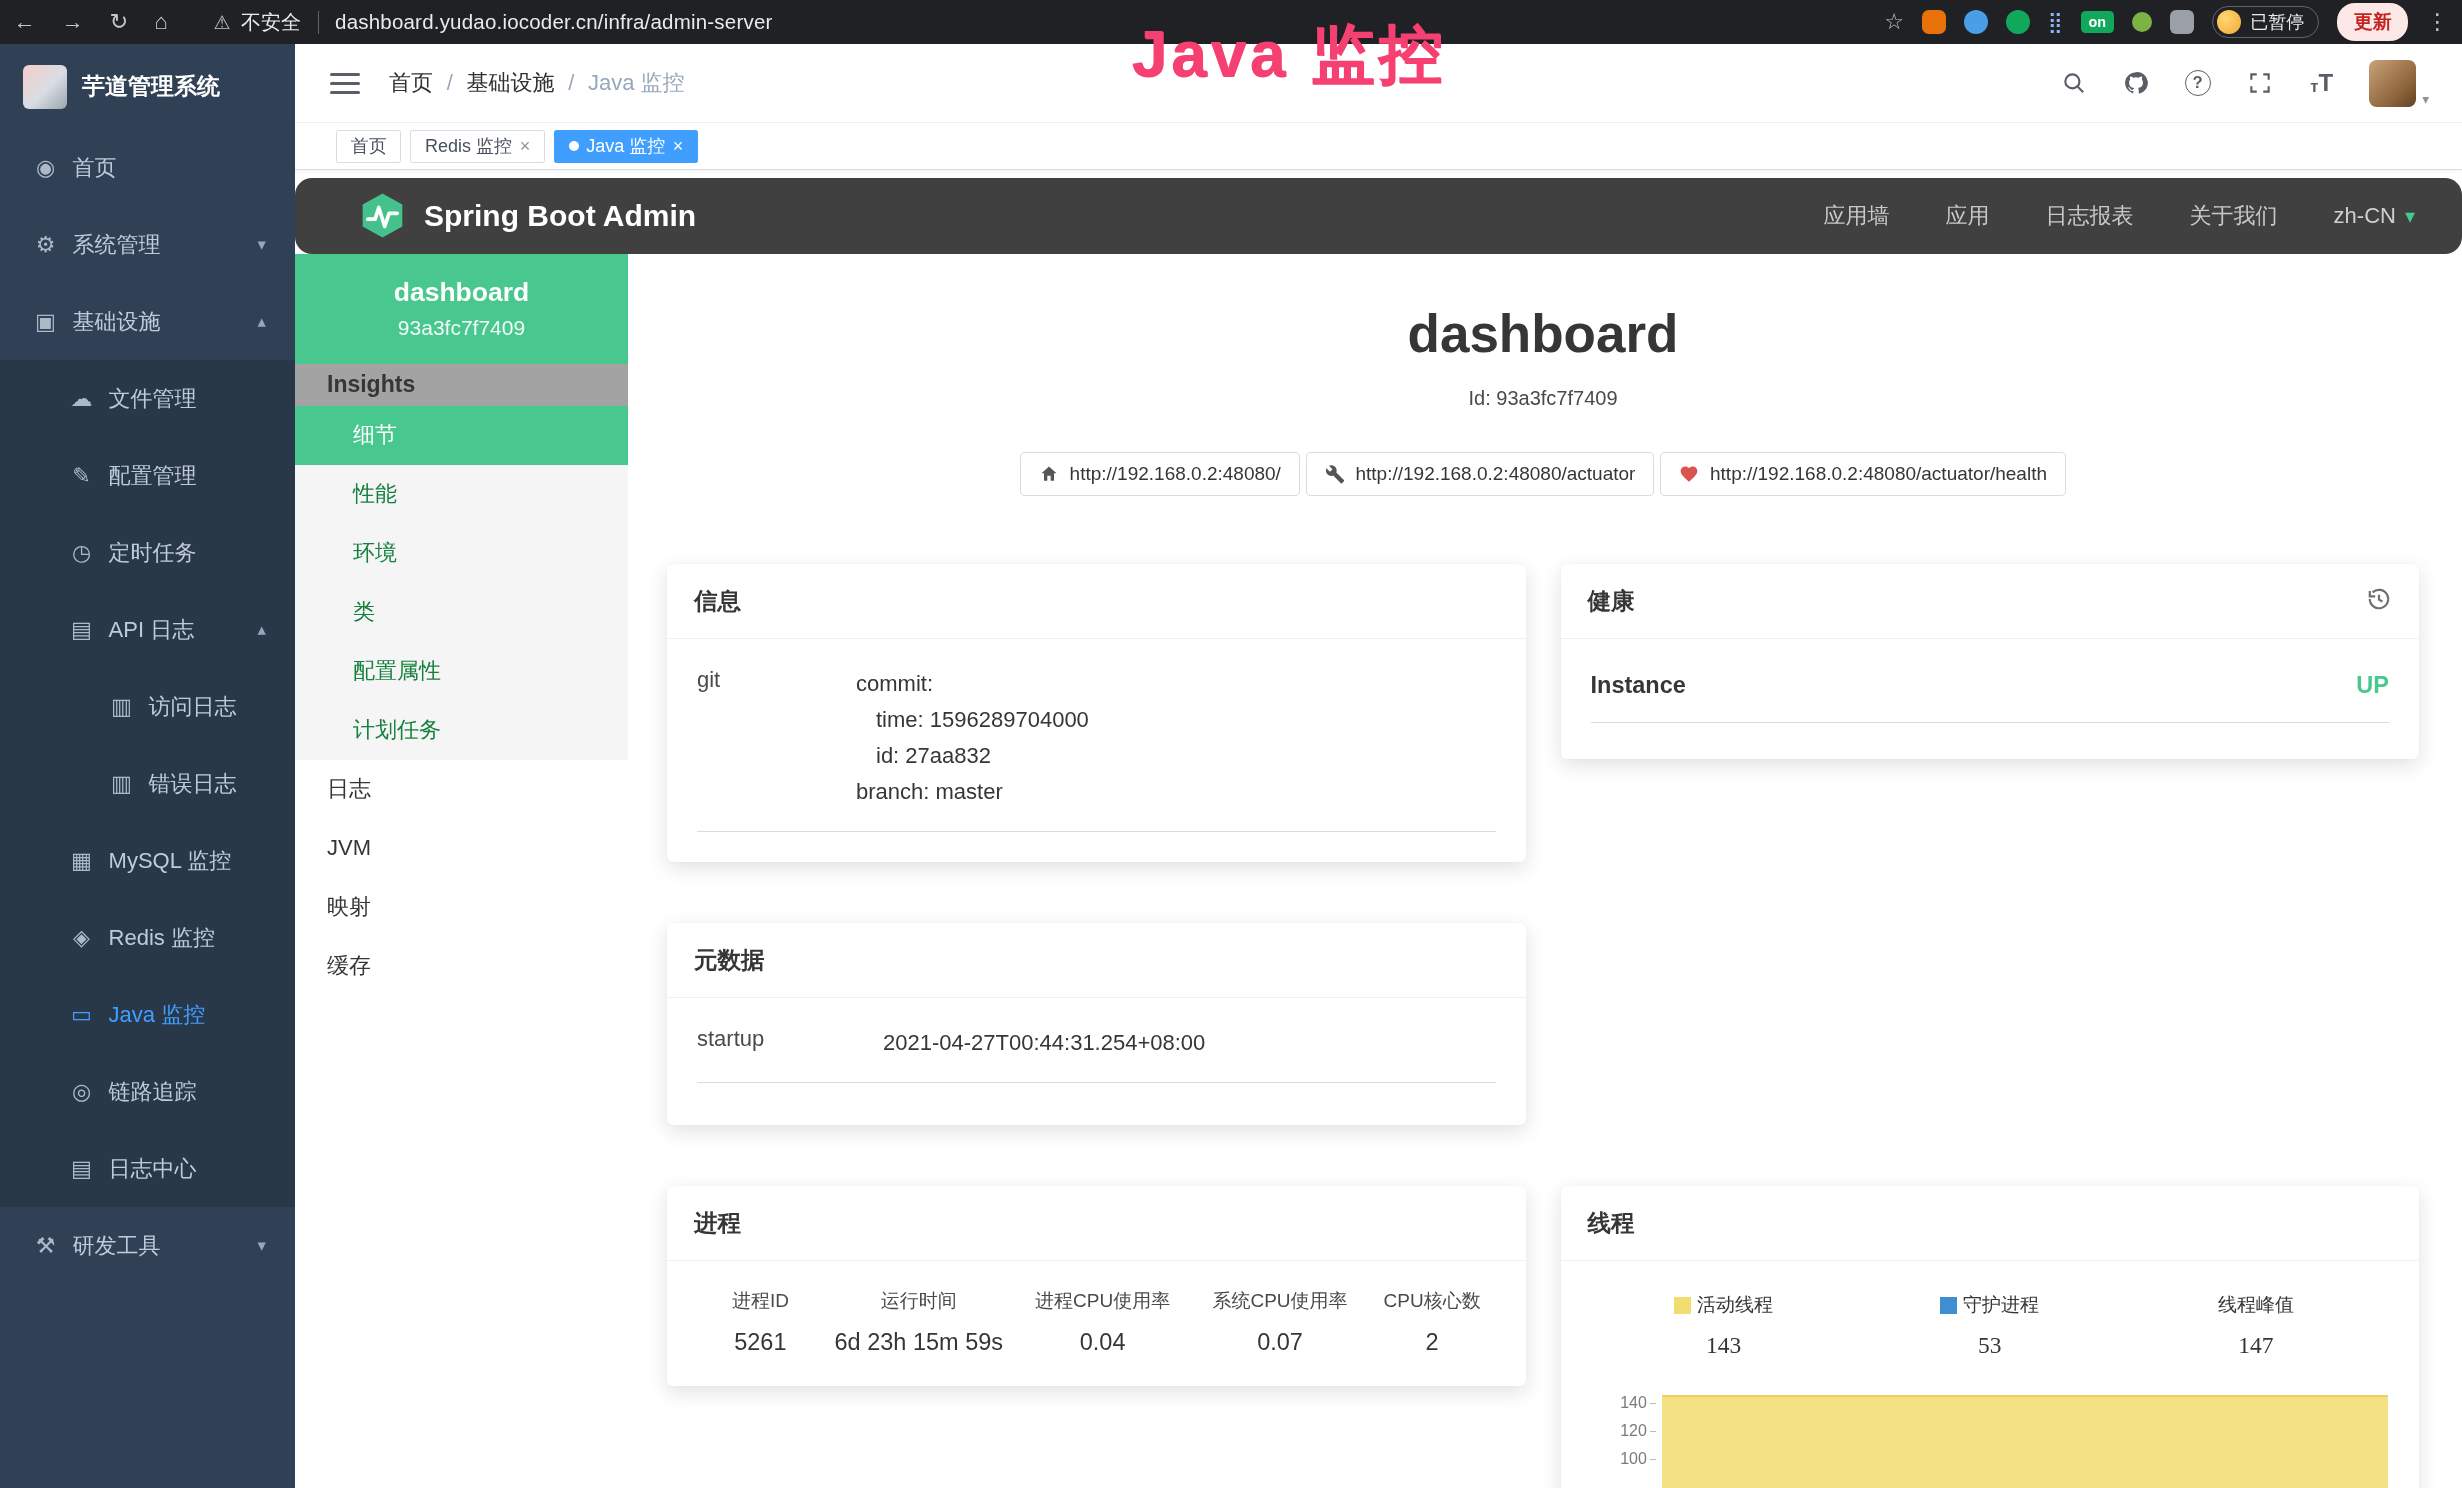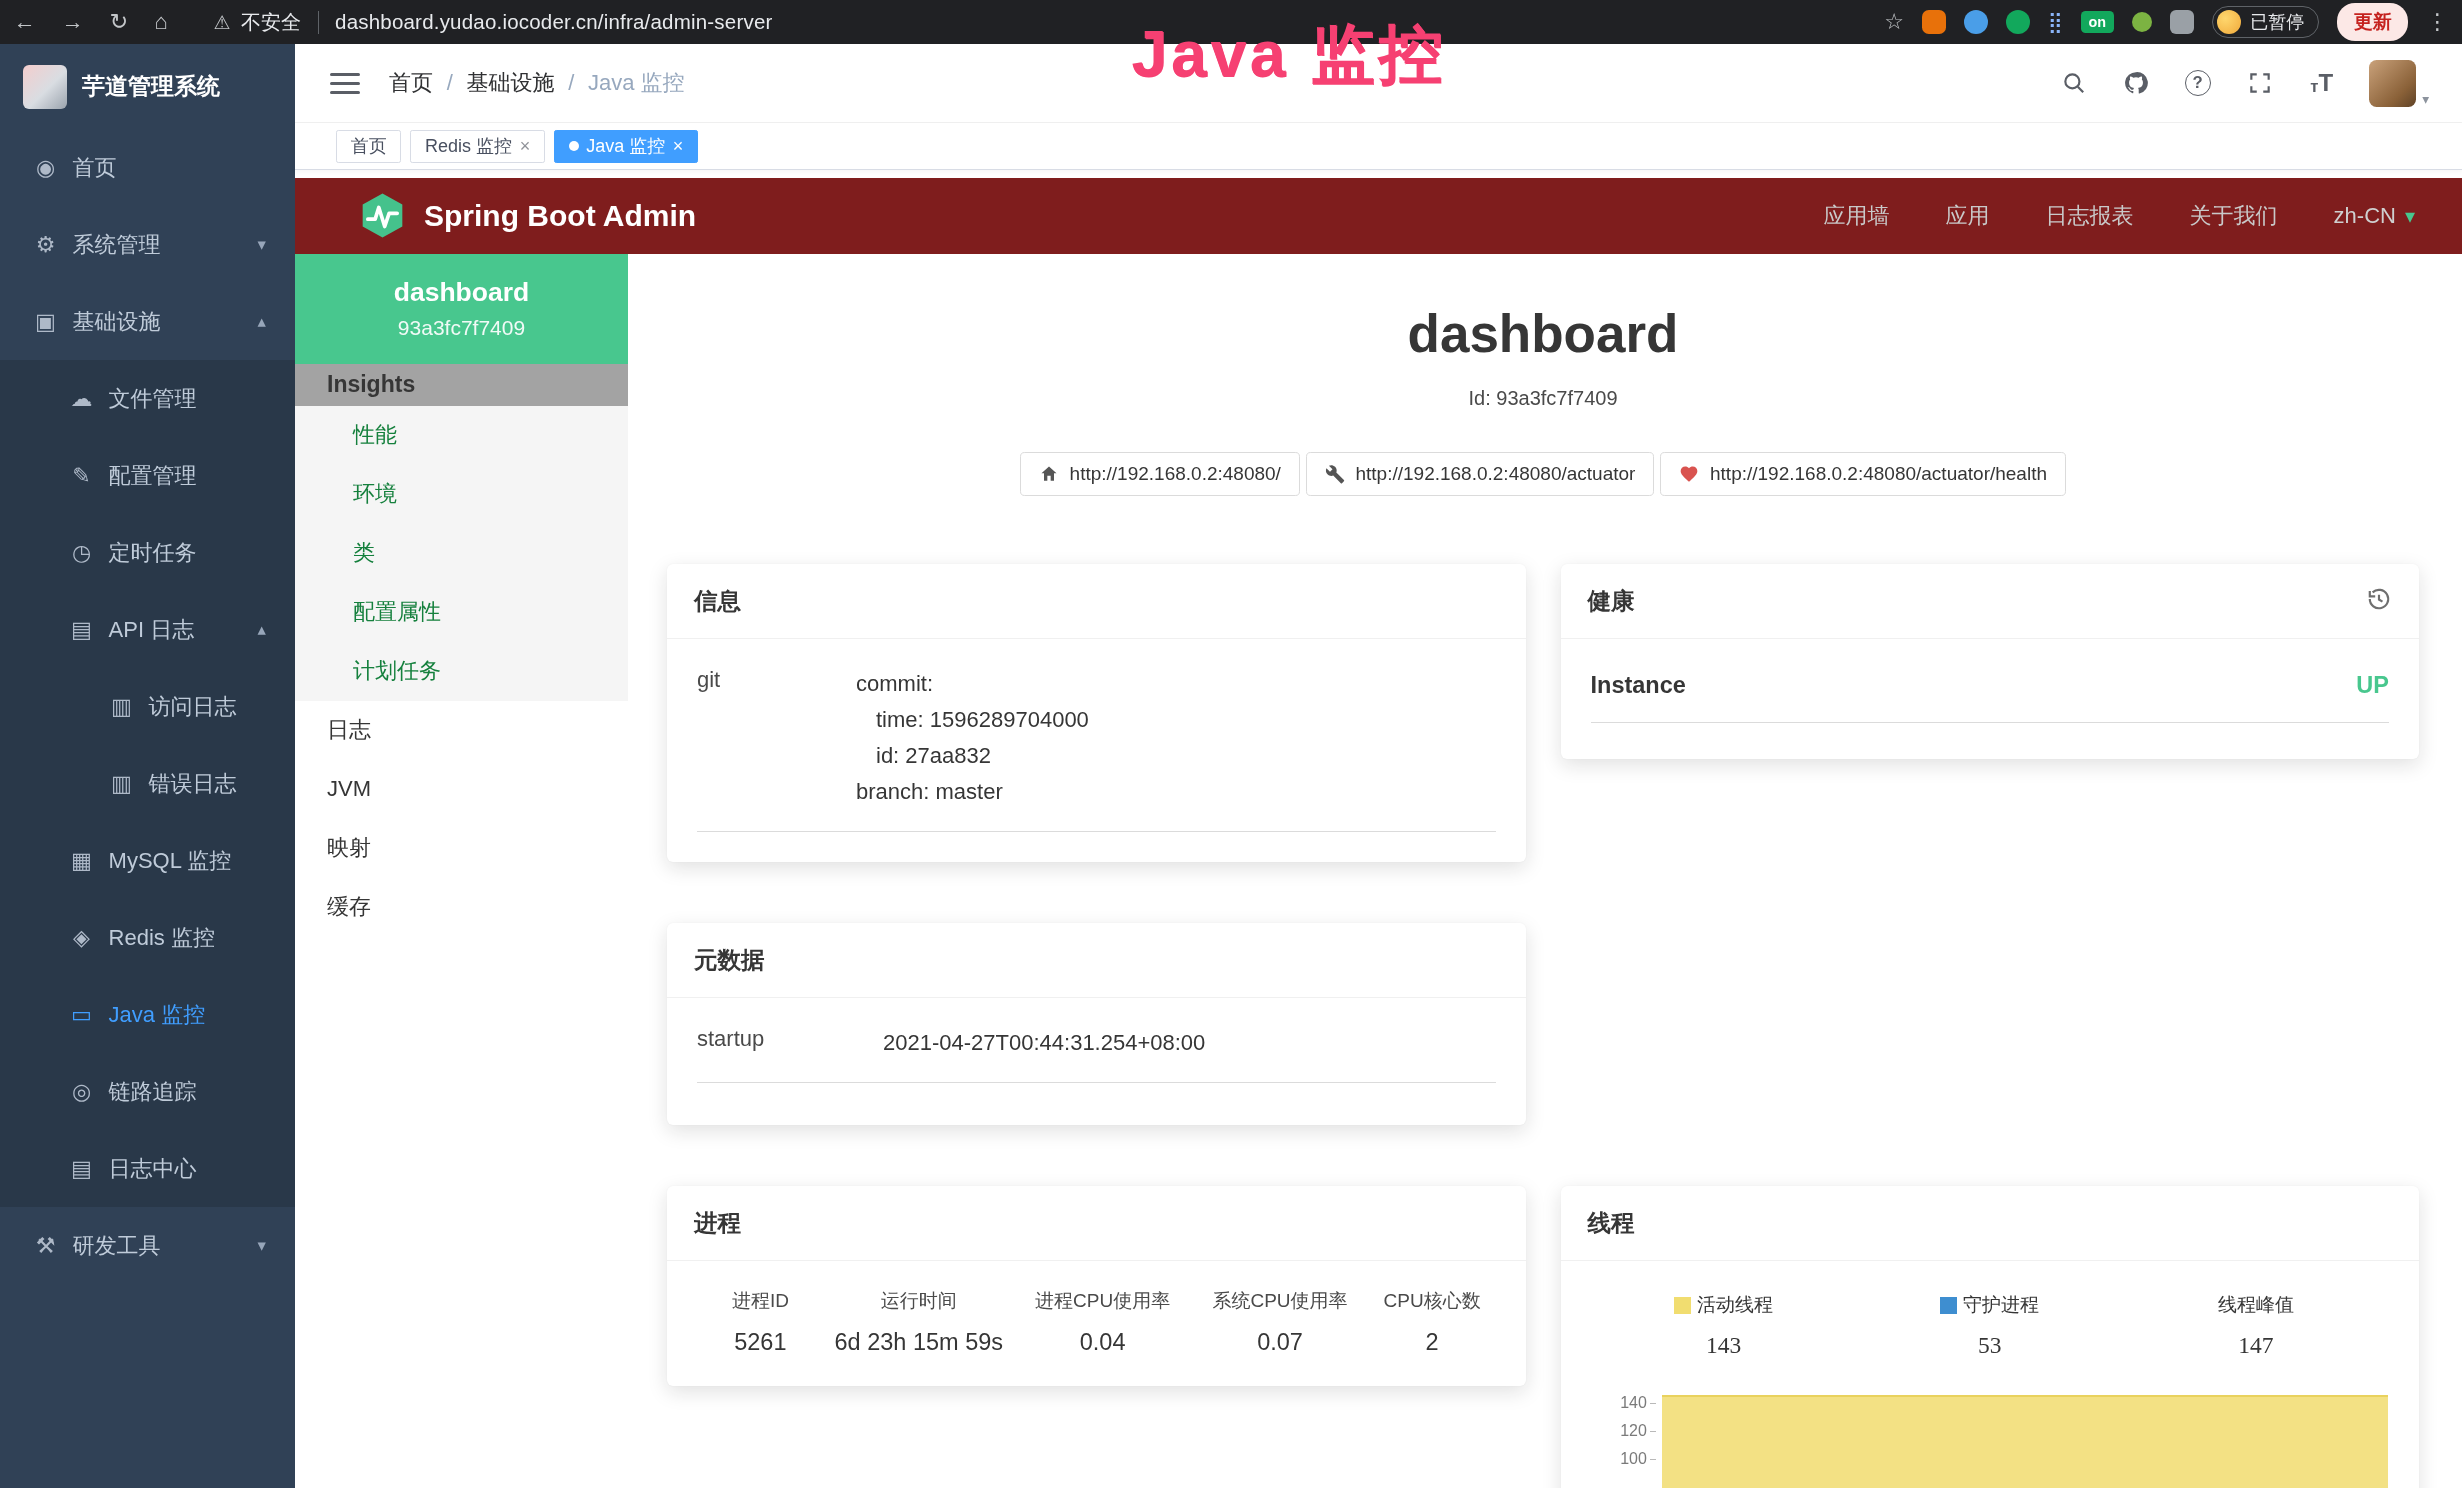--- a/index.html
+++ b/index.html
@@ -80,21 +80,21 @@
   
   .tags-bar { height:47px; flex:0 0 47px; display:flex; align-items:center; gap:9px; padding:0 0 0 41px; background:#fff; border-bottom:0.8px solid #d8dce5; box-shadow:0 1.5px 4.6px rgba(0,0,0,.04); }
   .tag { height:33px; display:inline-flex; align-items:center; gap:7.6px; padding:0 13.7px; border:0.8px solid #d8dce5; border-radius:2.3px; background:#fff; color:#495060; font-size:18px; cursor:default; }
   .tag .x::before { content:"×"; font-size:18px; color:#909399; }
   .tag.active { background:#409eff; border-color:#409eff; color:#fff; }
   .tag.active .x::before { color:#fff; }
   .tag .dot { width:10px; height:10px; border-radius:50%; background:#fff; display:inline-block; }
 
   
   .sba { flex:1; display:flex; flex-direction:column; margin-top:7.6px; min-height:0; }
-  .sba-header { height:76px; flex:0 0 76px; background:#7f1d1d; display:flex; align-items:center; padding:0 47px 0 64px; }
+  .sba-header { height:76px; flex:0 0 76px; background:#404040; display:flex; align-items:center; padding:0 47px 0 64px;border-radius:17px; }
   .sba-brand { display:flex; align-items:center; gap:18px; }
   .sba-logo { width:47px; height:47px; }
   .sba-title { color:#fff; font-size:30px; font-weight:700; white-space:nowrap; }
   .sba-nav { margin-left:auto; display:flex; align-items:center; gap:56px; }
   .sba-nav .nv { color:#c9c9c9; font-size:22px; white-space:nowrap; cursor:pointer; }
   .sba-lang { color:#cfcfcf; font-size:22px; display:flex; align-items:center; gap:9px; cursor:pointer; }
   .lang-caret { color:#48c78e; font-size:20px; font-weight:700; }
   .lang-caret::before { content:"▾"; }
 
   .sba-body { flex:1; display:flex; min-height:0; }
@@ -353,20 +353,21 @@
         </header>
 
         <div class="sba-body">
 
           <aside class="sba-side">
             <div class="sba-app">
               <span class="name">dashboard</span>
               <span class="id">93a3fc7f7409</span>
             </div>
             <div class="sba-sec">Insights</div>
+            <div class="sba-item ins active">细节</div>
             <div class="sba-item ins">性能</div>
             <div class="sba-item ins">环境</div>
             <div class="sba-item ins">类</div>
             <div class="sba-item ins">配置属性</div>
             <div class="sba-item ins">计划任务</div>
             <div class="sba-item lvl">日志</div>
             <div class="sba-item lvl">JVM</div>
             <div class="sba-item lvl">映射</div>
             <div class="sba-item lvl">缓存</div>
           </aside>

